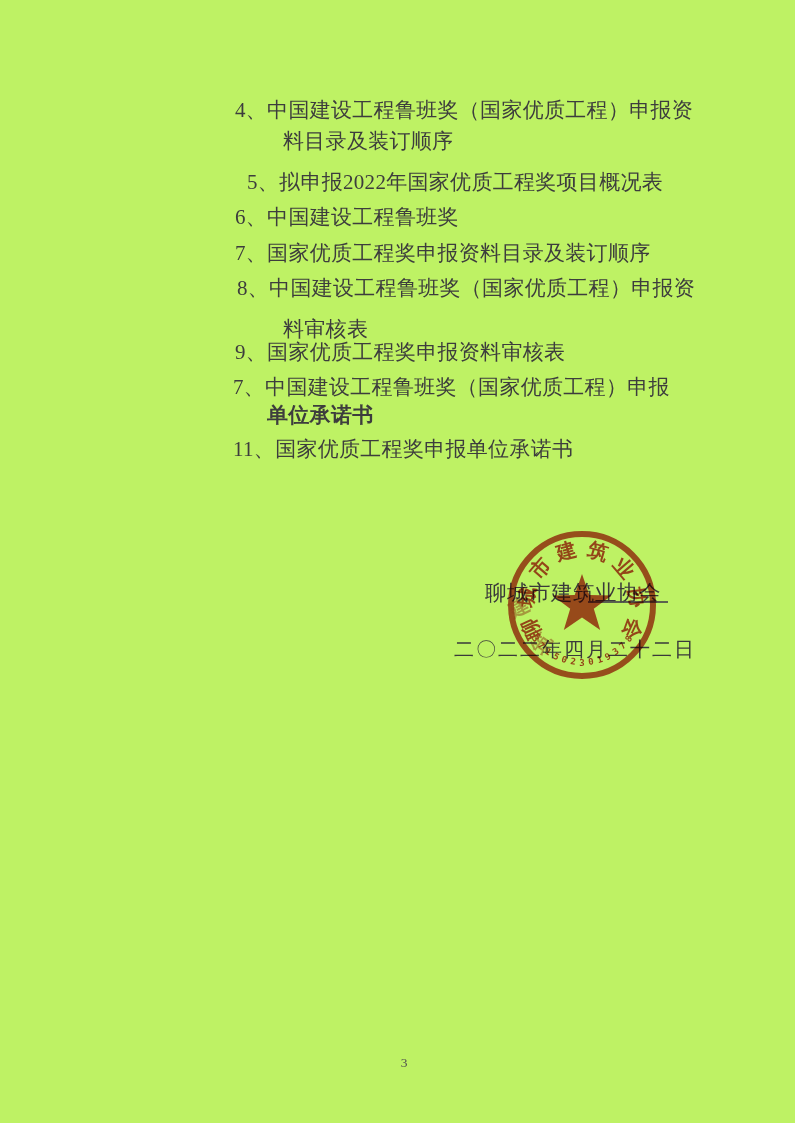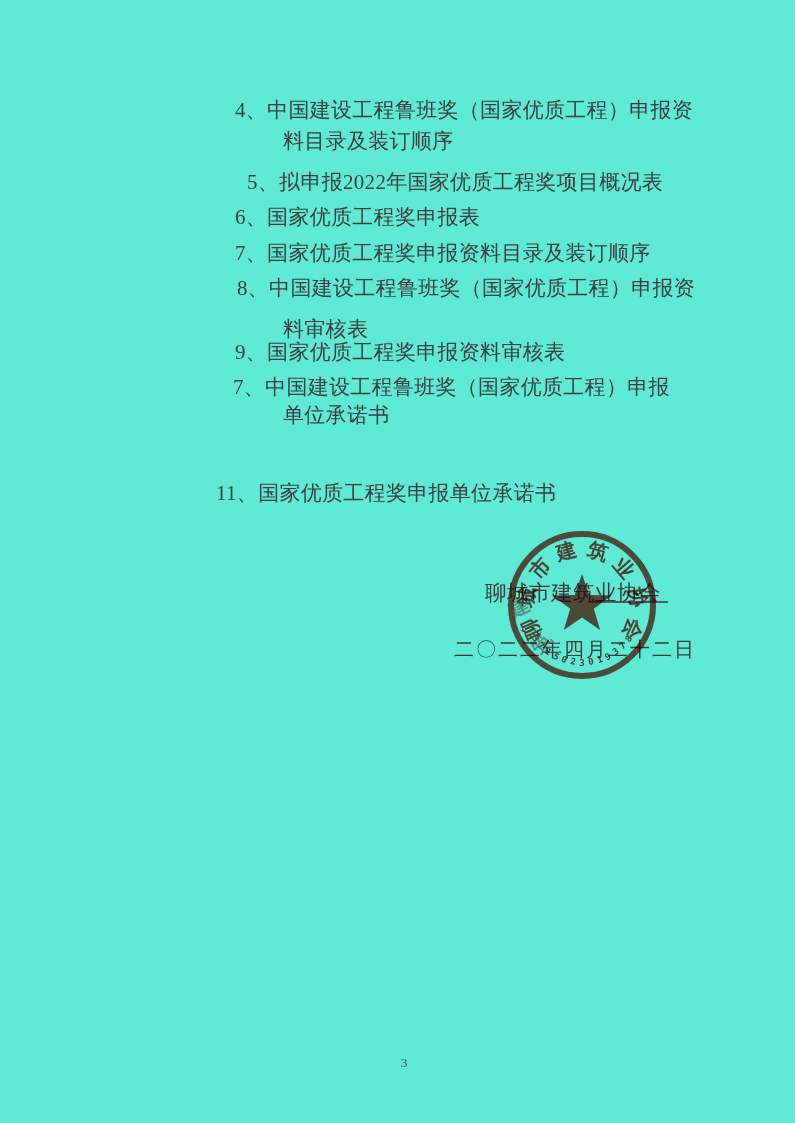--- a/index.html
+++ b/index.html
@@ -3,21 +3,21 @@
 <meta charset="utf-8">
 <style>
   html,body { margin:0; padding:0; }
   body {
     width:795px; height:1123px;
     background:#ffffff;
     position:relative;
     overflow:hidden;
     font-family:"Liberation Serif","DejaVu Serif",serif;
   }
-  .page { position:absolute; inset:0; background:#5eead4; }
+  .page { position:absolute; inset:0; background:#bef264; }
   .line {
     position:absolute;
     font-size:21px;
     line-height:1.15;
     color:#3d3d3d;
     white-space:pre;
     letter-spacing:0.3px;
   }
   .sig-org {
     position:absolute; left:485px; top:578px;
@@ -67,33 +67,33 @@
 <body>
 
 <div class="page">
 
   <div>
     <div class="line" style="top:98px;  left:235px;"><span>4、</span><span>中国建设工程鲁班奖（国家优质工程）申报资</span></div>
     <div class="line" style="top:129px; left:283px;"><span>料目录及装订顺序</span></div>
 
     <div class="line" style="top:170px; left:235px;margin-left:12px;"><span>5、</span><span>拟申报2022年国家优质工程奖项目概况表</span></div>
 
-    <div class="line" style="top:205px; left:235px;"><span>6、</span><span>国家优质工程奖申报表</span></div>
+    <div class="line" style="top:205px; left:235px;"><span>6、</span><span>中国建设工程鲁班奖</span></div>
 
     <div class="line" style="top:241px; left:235px;"><span>7、</span><span>国家优质工程奖申报资料目录及装订顺序</span></div>
 
     <div class="line" style="top:276px; left:237px;"><span>8、</span><span>中国建设工程鲁班奖（国家优质工程）申报资</span></div>
     <div class="line" style="top:317px; left:283px;"><span>料审核表</span></div>
 
     <div class="line" style="top:340px; left:235px;"><span>9、</span><span>国家优质工程奖申报资料审核表</span></div>
 
     <div class="line" style="top:375px; left:233px;"><span>7、</span><span>中国建设工程鲁班奖（国家优质工程）申报</span></div>
-    <div class="line" style="top:403px; left:283px;"><span>单位承诺书</span></div>
+    <div class="line" style="top:403px; left:267px;font-weight:bold;"><span>单位承诺书</span></div>
 
-    <div class="line" style="top:437px; left:216px;margin-top:44px;"><span>11、</span><span>国家优质工程奖申报单位承诺书</span></div>
+    <div class="line" style="top:437px; left:233px;"><span>11、</span><span>国家优质工程奖申报单位承诺书</span></div>
   </div>
 
   <div>
     <div class="sig-org">聊城市建筑业协会</div>
     <div class="sig-underline"></div>
     <div class="sig-date">二〇二二年四月二十二日</div>
   </div>
 
   <div class="seal">
     <svg width="150" height="150" viewBox="0 0 150 150">

